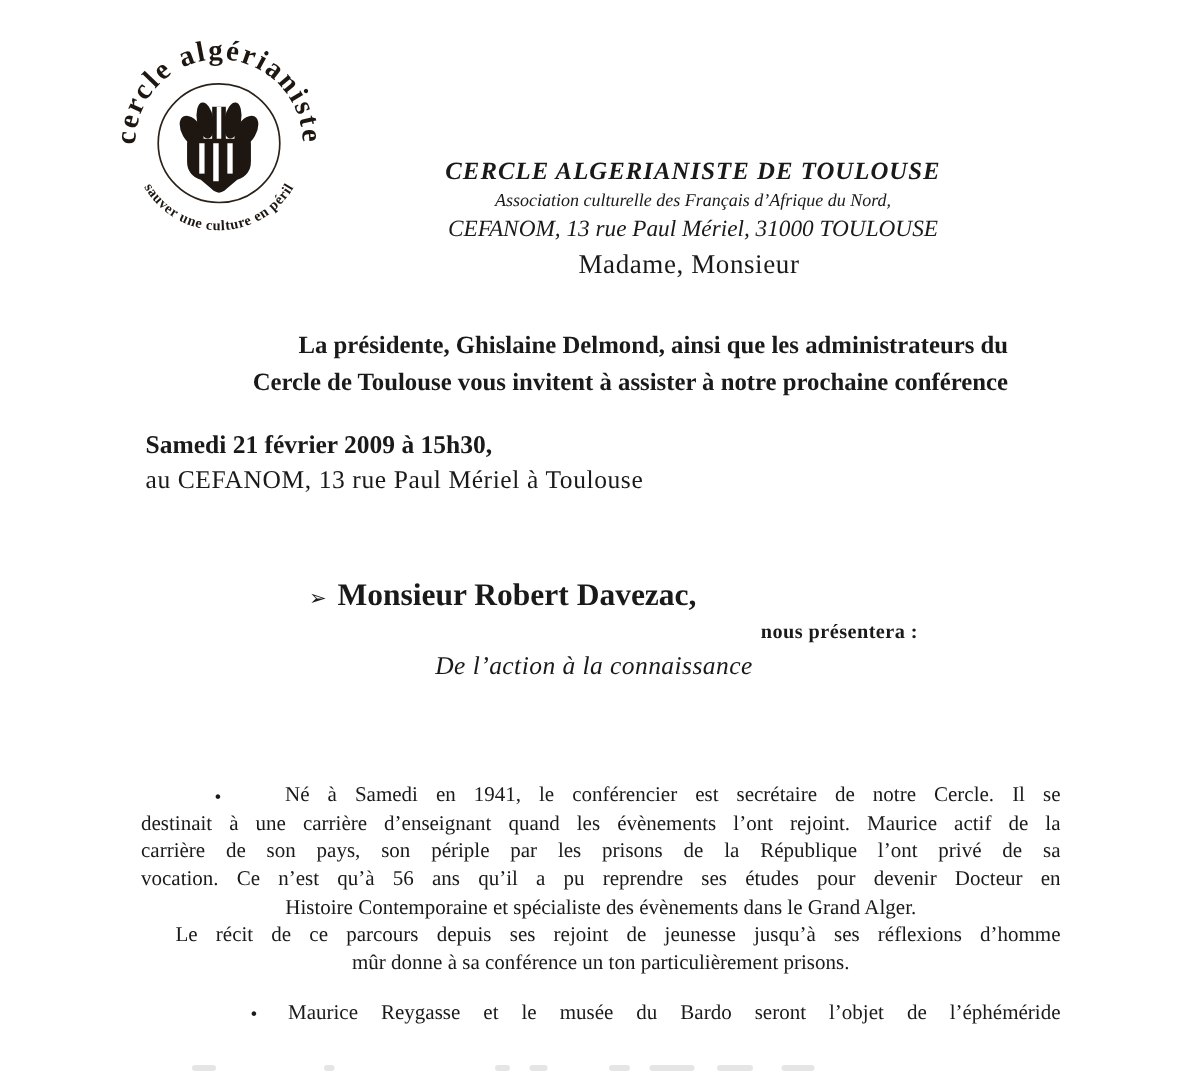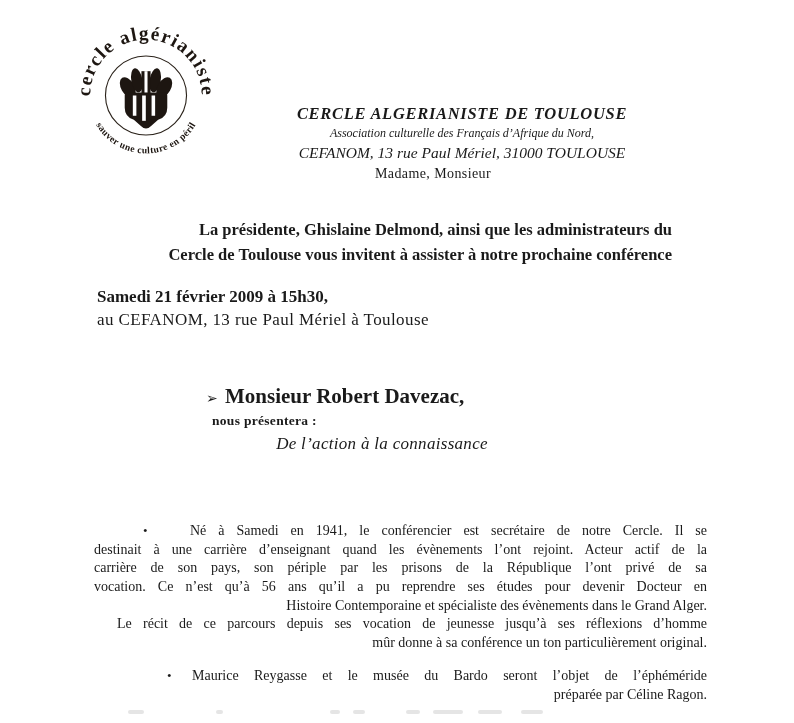--- a/index.html
+++ b/index.html
@@ -9,44 +9,44 @@
     overflow:hidden;
   }
   
   .logo { position:absolute; left:70px; top:22px; width:152px; height:148px; }
   
   .letterhead { position:absolute; left:262px; top:71px; width:400px; text-align:center;margin-top:32px; }
   .org-name   { font-size:16.5px; font-weight:bold; font-style:italic; letter-spacing:.7px; line-height:21px; }
   .org-sub    { font-size:12px; font-style:italic; line-height:19px; }
   .org-addr   { font-size:15.5px; font-style:italic; line-height:19px; }
   
-  .salutation { position:absolute; left:333px; top:166px; width:200px; text-align:center;
-                font-size:14px; letter-spacing:.4px; }
+  .salutation { position:absolute; left:333px; top:166px; width:200px; text-align:right;
+                font-size:18px; letter-spacing:.4px; }
   
   .invitation { position:absolute; left:72px; top:217px; width:600px; text-align:right;
                 font-weight:bold; font-size:16.5px; line-height:25px; }
   
   .event { position:absolute; left:97px; top:285px; width:600px; text-align:left; line-height:23px; }
   .event-date  { font-size:17px; font-weight:bold; }
   .event-venue { font-size:17px; letter-spacing:.4px; }
   
   .arrow-bullet { position:absolute; left:206px; top:390px; font-size:14px; }
   .speaker-name { position:absolute; left:225px; top:384px; width:400px; text-align:left;
                   font-size:21px; font-weight:bold; }
-  .speaker-intro{ position:absolute; left:212px; top:413px; width:400px; text-align:left;
+  .speaker-intro{ position:absolute; left:212px; top:413px; width:400px; text-align:right;
                   font-size:13.5px; font-weight:bold; letter-spacing:.3px; }
-  .talk-title  { position:absolute; left:182px; top:431px; width:400px; text-align:center;
+  .talk-title  { position:absolute; left:196px; top:431px; width:400px; text-align:center;
                   font-style:italic; font-size:17px; line-height:25px; letter-spacing:.3px; }
   
   .bodyA { position:absolute; left:94px;  top:522px; width:613px; font-size:14px; }
   .bodyB { position:absolute; left:117px; top:667px; width:590px; font-size:14px; }
   .bline { position:relative; height:18.7px; line-height:18.7px; overflow:hidden;
            text-align:justify; text-align-last:justify; }
   .bline::after { content:""; display:inline-block; width:100%; height:0; }
-  .lline { position:relative; height:18.7px; line-height:18.7px; overflow:hidden; text-align:right; }
+  .lline { position:relative; height:18.7px; line-height:18.7px; overflow:hidden; text-align:center; }
   .bullet  { position:absolute; top:0; font-size:13px; }
   .b-p1 { left:49px; }
   .b-p3 { left:50px; }
   .ind96 { padding-left:96px; }
   .ind23 { padding-left:23px; }
   .ind75 { padding-left:75px; }
   
   .cutoff { position:absolute; left:0; top:710px; width:794px; height:8px; }
   .frag { position:absolute; top:0; height:4px; background:#cfcfcf; opacity:.55; border-radius:2px; }
 </style>
@@ -103,35 +103,34 @@
   <div class="speaker-name">Monsieur Robert Davezac,</div>
   <div class="speaker-intro">nous présentera :</div>
   <div class="talk-title">
     <div>De l’action à la connaissance</div>
   </div>
 
   <div class="bodyA">
     <div class="bline">
       <span class="bullet b-p1">•</span><span class="ind96">Né à Samedi en 1941, le conférencier est secrétaire de notre Cercle.  Il se</span>
     </div>
-    <div class="bline">destinait à une carrière d’enseignant quand les évènements l’ont rejoint. Acteur actif de la</div>
+    <div class="bline">destinait à une carrière d’enseignant quand les évènements l’ont rejoint. Maurice actif de la</div>
     <div class="bline">carrière de son pays, son périple par les prisons de la République l’ont privé de sa</div>
     <div class="bline">vocation. Ce n’est qu’à 56 ans qu’il a pu reprendre ses études pour devenir Docteur en</div>
     <div class="lline">Histoire Contemporaine et spécialiste des évènements dans le Grand Alger.</div>
     <div class="bline">
-      <span class="ind23">Le récit de ce parcours depuis ses vocation de jeunesse jusqu’à ses réflexions d’homme</span>
+      <span class="ind23">Le récit de ce parcours depuis ses rejoint de jeunesse jusqu’à ses réflexions d’homme</span>
     </div>
-    <div class="lline">mûr donne à sa conférence un ton particulièrement original.</div>
+    <div class="lline">mûr donne à sa conférence un ton particulièrement prisons.</div>
   </div>
 
   <div class="bodyB">
     <div class="bline">
       <span class="bullet b-p3">•</span><span class="ind75">Maurice Reygasse et le musée du Bardo seront l’objet de l’éphéméride</span>
     </div>
-    <div class="lline">préparée par Céline Ragon.</div>
   </div>
 
   <div class="cutoff">
     <div class="frag" style="left:128px;width:16px;"></div>
     <div class="frag" style="left:216px;width:7px;"></div>
     <div class="frag" style="left:330px;width:10px;"></div>
     <div class="frag" style="left:353px;width:12px;"></div>
     <div class="frag" style="left:406px;width:14px;"></div>
     <div class="frag" style="left:433px;width:30px;"></div>
     <div class="frag" style="left:478px;width:24px;"></div>

